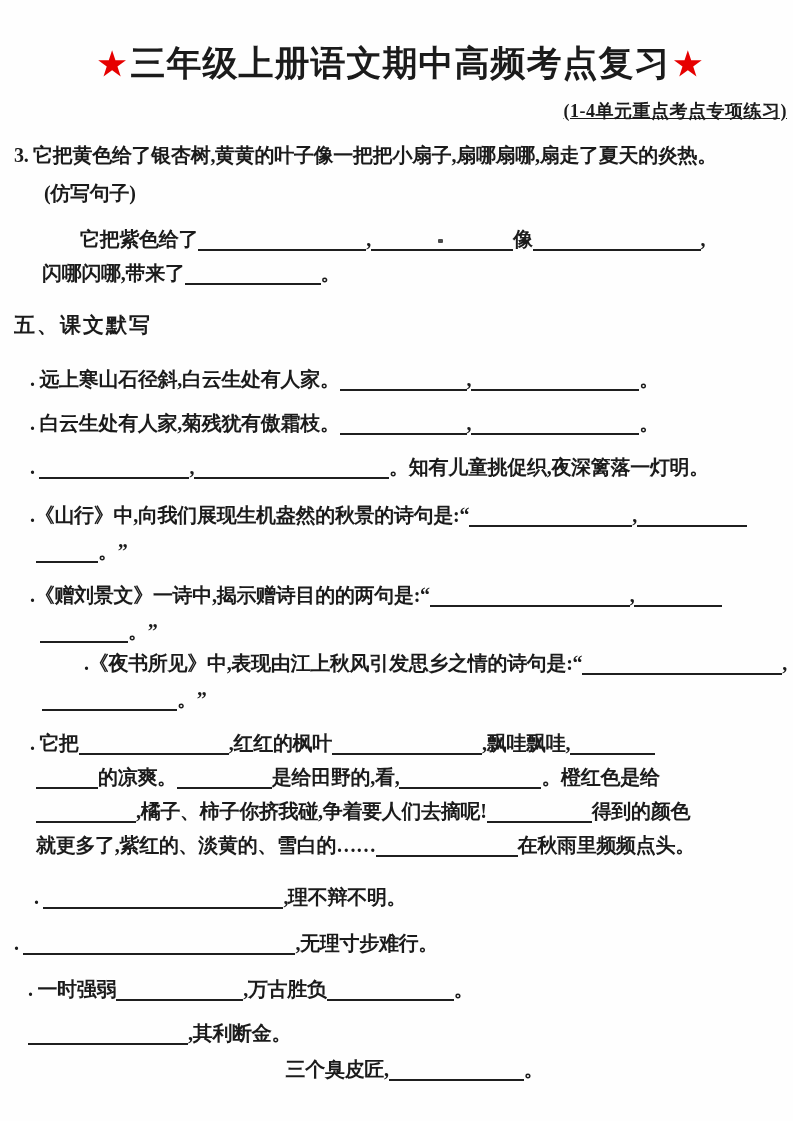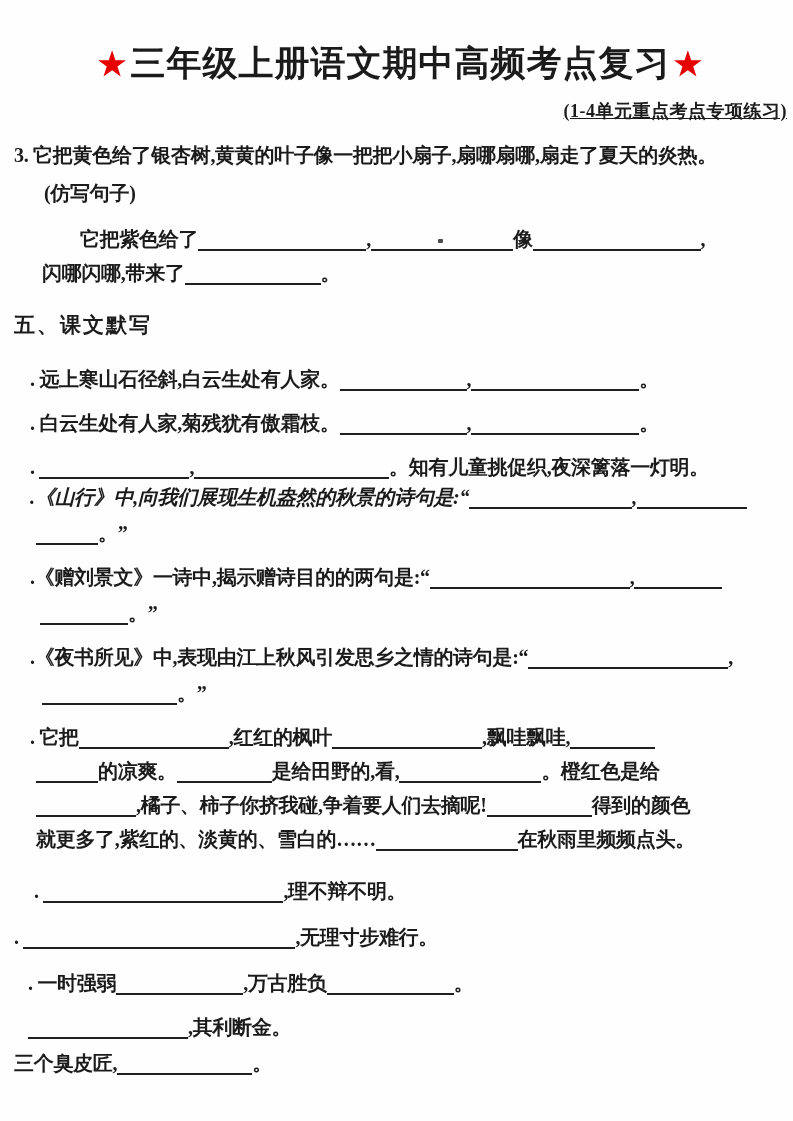--- a/index.html
+++ b/index.html
@@ -47,29 +47,29 @@
       <div>
         <div class="line" style="margin-top: 22px; margin-left: 16px;"><span class="run">. 远上寒山石径斜,白云生处有人家。</span><span class="blank" style="width: 127px;"></span><span class="run">,</span><span class="blank" style="width: 168px;"></span><span class="run">。</span></div>
       </div>
       <div>
         <div class="line" style="margin-top: 14px; margin-left: 16px;"><span class="run">. 白云生处有人家,菊残犹有傲霜枝。</span><span class="blank" style="width: 127px;"></span><span class="run">,</span><span class="blank" style="width: 168px;"></span><span class="run">。</span></div>
       </div>
       <div>
         <div class="line" style="margin-top: 14px; margin-left: 16px;"><span class="run">. </span><span class="blank" style="width: 150px;"></span><span class="run">,</span><span class="blank" style="width: 195px;"></span><span class="run">。知有儿童挑促织,夜深篱落一灯明。</span></div>
       </div>
       <div>
-        <div class="line" style="margin-top: 0; margin-left: 16px; font-style: italic;"><span class="run">.《山行》中,向我们展现生机盎然的秋景的诗句是:“</span><span class="blank" style="width: 163px;"></span><span class="run">,</span><span class="blank" style="width: 110px;"></span></div>
+        <div class="line" style="margin-top: 18px; margin-left: 16px;"><span class="run">.《山行》中,向我们展现生机盎然的秋景的诗句是:“</span><span class="blank" style="width: 163px;"></span><span class="run">,</span><span class="blank" style="width: 110px;"></span></div>
         <div class="line" style="margin-top: 6px; margin-left: 22px;"><span class="blank" style="width: 62px;"></span><span class="run">。”</span></div>
       </div>
       <div>
         <div class="line" style="margin-top: 14px; margin-left: 16px;"><span class="run">.《赠刘景文》一诗中,揭示赠诗目的的两句是:“</span><span class="blank" style="width: 200px;"></span><span class="run">,</span><span class="blank" style="width: 88px;"></span></div>
         <div class="line" style="margin-top: 6px; margin-left: 26px;"><span class="blank" style="width: 88px;"></span><span class="run">。”</span></div>
       </div>
       <div>
-        <div class="line" style="margin-top: 14px; margin-left: 16px;"><span class="run">.《夜书所见》中,表现由江上秋风引发思乡之情的诗句是:“</span><span class="blank" style="width: 200px;"></span><span class="run">,</span></div>
+        <div class="line" style="margin-top: 2px; margin-left: 16px; text-align: right;"><span class="run">.《夜书所见》中,表现由江上秋风引发思乡之情的诗句是:“</span><span class="blank" style="width: 200px;"></span><span class="run">,</span></div>
         <div class="line" style="margin-top: 6px; margin-left: 28px;"><span class="blank" style="width: 135px;"></span><span class="run">。”</span></div>
       </div>
       <div>
         <div class="line" style="margin-top: 14px; margin-left: 16px;"><span class="run">. 它把</span><span class="blank" style="width: 150px;"></span><span class="run">,红红的枫叶</span><span class="blank" style="width: 150px;"></span><span class="run">,飘哇飘哇,</span><span class="blank" style="width: 85px;"></span></div>
         <div class="line" style="margin-top: 4px; margin-left: 22px;"><span class="blank" style="width: 62px;"></span><span class="run">的凉爽。</span><span class="blank" style="width: 95px;"></span><span class="run">是给田野的,看,</span><span class="blank" style="width: 142px;"></span><span class="run">。橙红色是给</span></div>
         <div class="line" style="margin-top: 4px; margin-left: 22px;"><span class="blank" style="width: 100px;"></span><span class="run">,橘子、柿子你挤我碰,争着要人们去摘呢!</span><span class="blank" style="width: 105px;"></span><span class="run">得到的颜色</span></div>
         <div class="line" style="margin-top: 4px; margin-left: 22px;"><span class="run">就更多了,紫红的、淡黄的、雪白的……</span><span class="blank" style="width: 142px;"></span><span class="run">在秋雨里频频点头。</span></div>
       </div>
       <div>
         <div class="line" style="margin-top: 22px; margin-left: 20px;"><span class="run">. </span><span class="blank" style="width: 240px;"></span><span class="run">,理不辩不明。</span></div>
@@ -77,19 +77,19 @@
       <div>
         <div class="line" style="margin-top: 16px;"><span class="run">. </span><span class="blank" style="width: 272px;"></span><span class="run">,无理寸步难行。</span></div>
       </div>
       <div>
         <div class="line" style="margin-top: 16px; margin-left: 14px;"><span class="run">. 一时强弱</span><span class="blank" style="width: 127px;"></span><span class="run">,万古胜负</span><span class="blank" style="width: 127px;"></span><span class="run">。</span></div>
       </div>
       <div>
         <div class="line" style="margin-top: 14px; margin-left: 14px;"><span class="blank" style="width: 160px;"></span><span class="run">,其利断金。</span></div>
       </div>
       <div>
-        <div class="line" style="margin-top: 6px; "><span class="run">三个臭皮匠,</span><span class="blank" style="width: 135px;"></span><span class="run">。</span></div>
+        <div class="line" style="margin-top: 6px; margin-left: 28px; text-align: center;"><span class="run">三个臭皮匠,</span><span class="blank" style="width: 135px;"></span><span class="run">。</span></div>
       </div>
     </div>
 
   <div class="speck"></div>
 
 </div>
 
 </body></html>

